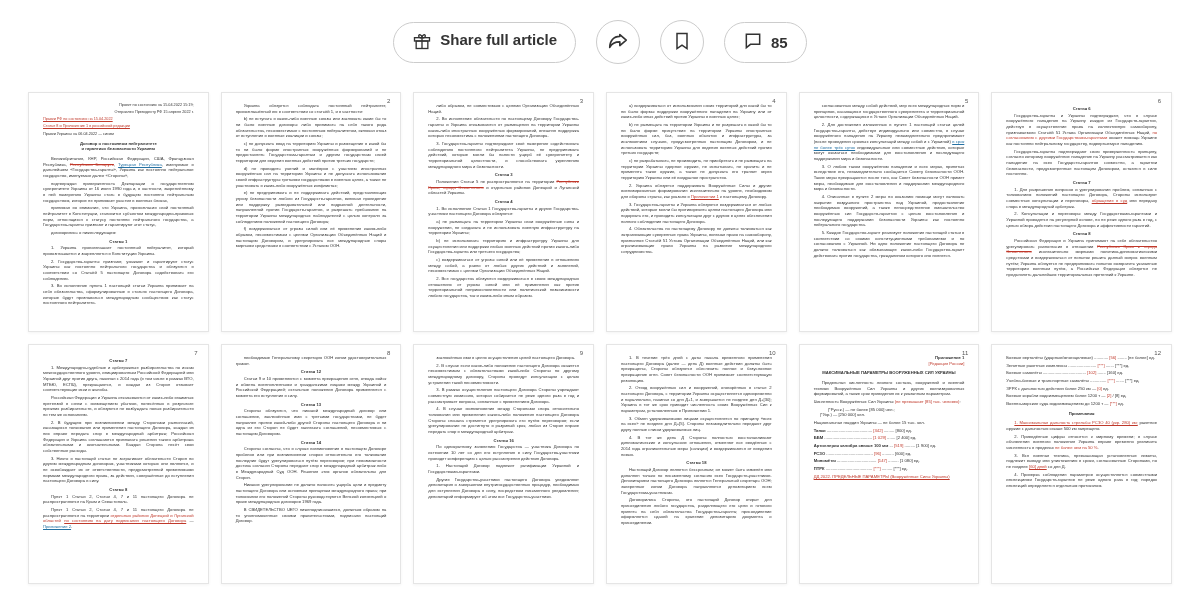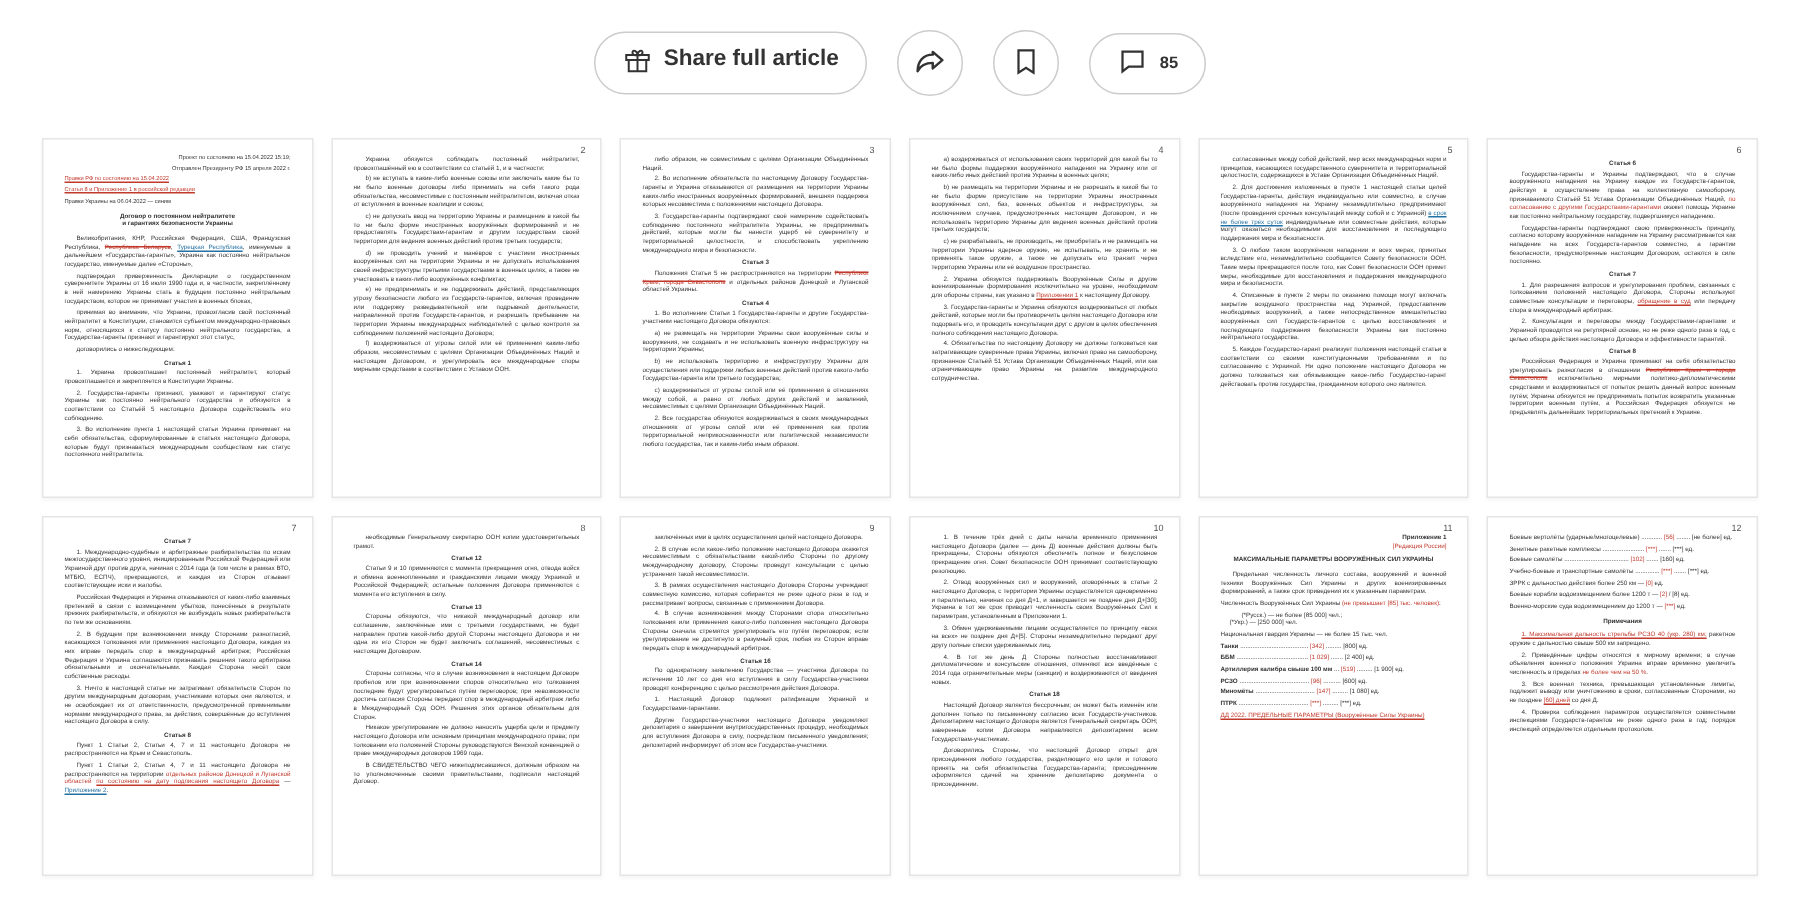--- a/index.html
+++ b/index.html
@@ -40,21 +40,21 @@
 
 .comments-btn {
   display: flex;
   align-items: center;
   gap: 8px;
   border: 1px solid #ccc;
   border-radius: 22px;
   padding: 8px 18px;
   background: #fff;
   cursor: pointer;
-  font-size: 11px;
+  font-size: 15px;
   font-weight: 600;
   color: #333;
 }
 
 .pages-grid {
   display: grid;
   grid-template-columns: repeat(6, 1fr);
   gap: 12px;
   padding: 0 28px;
 }

